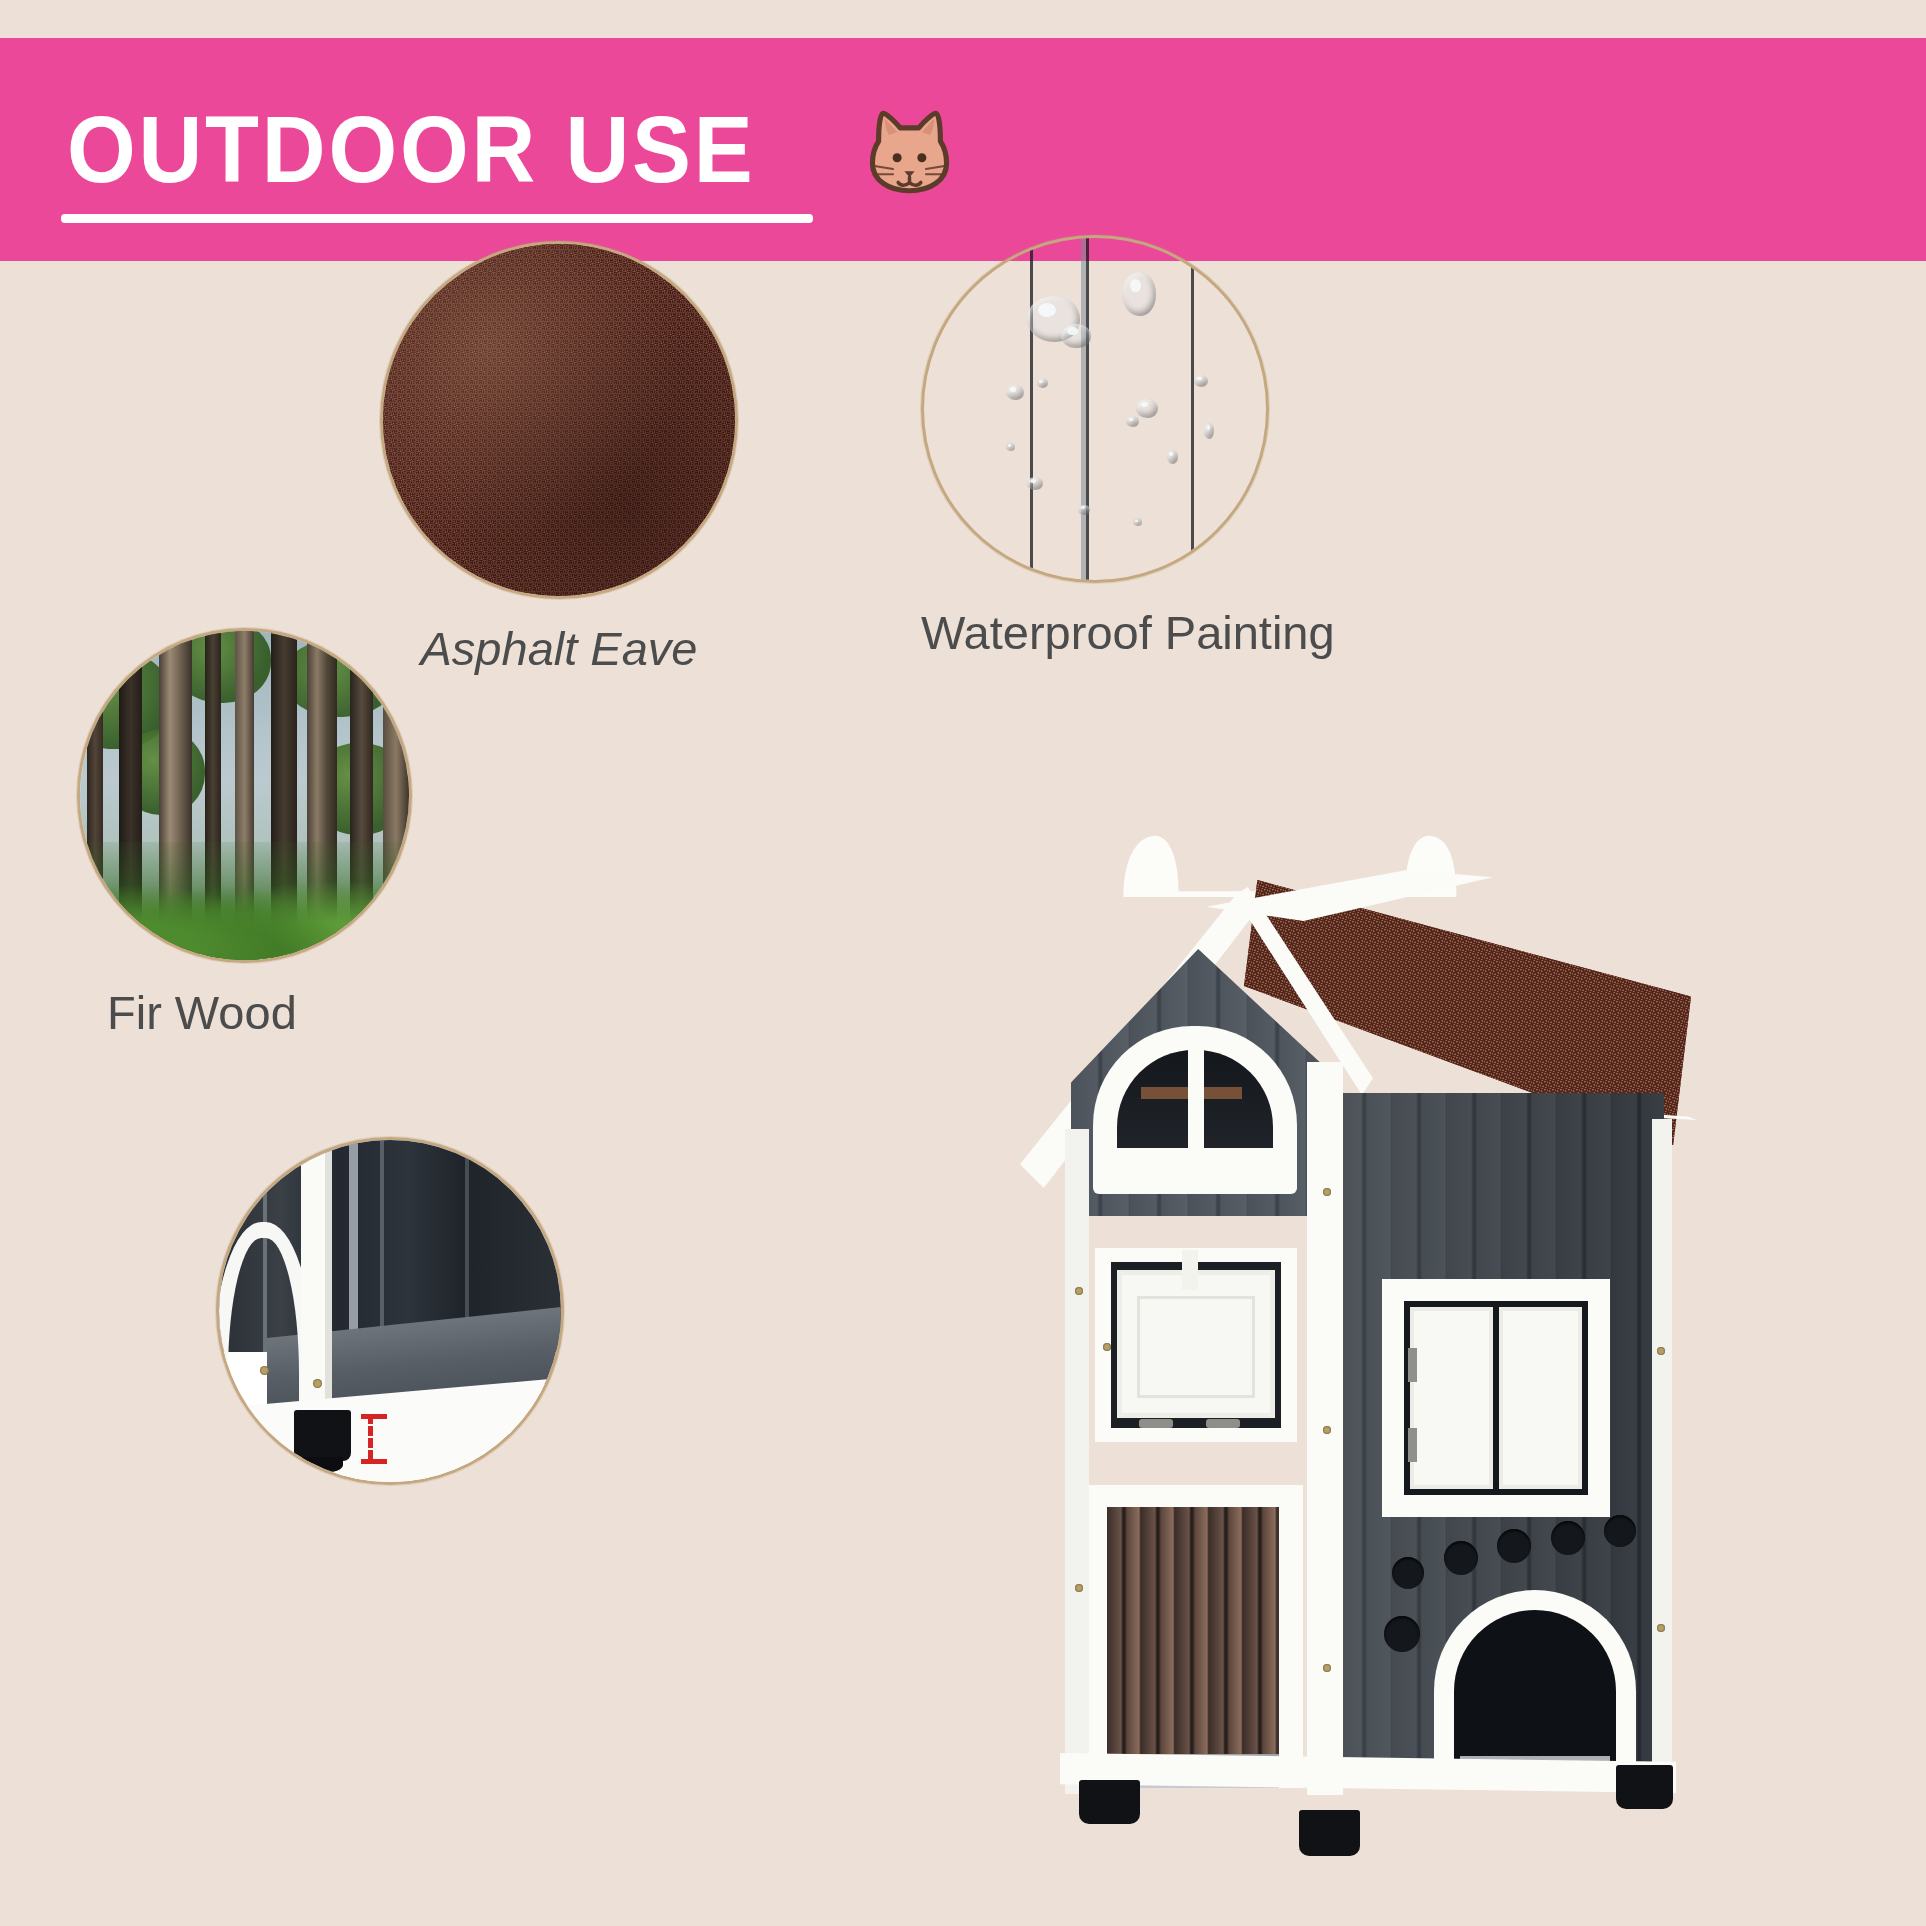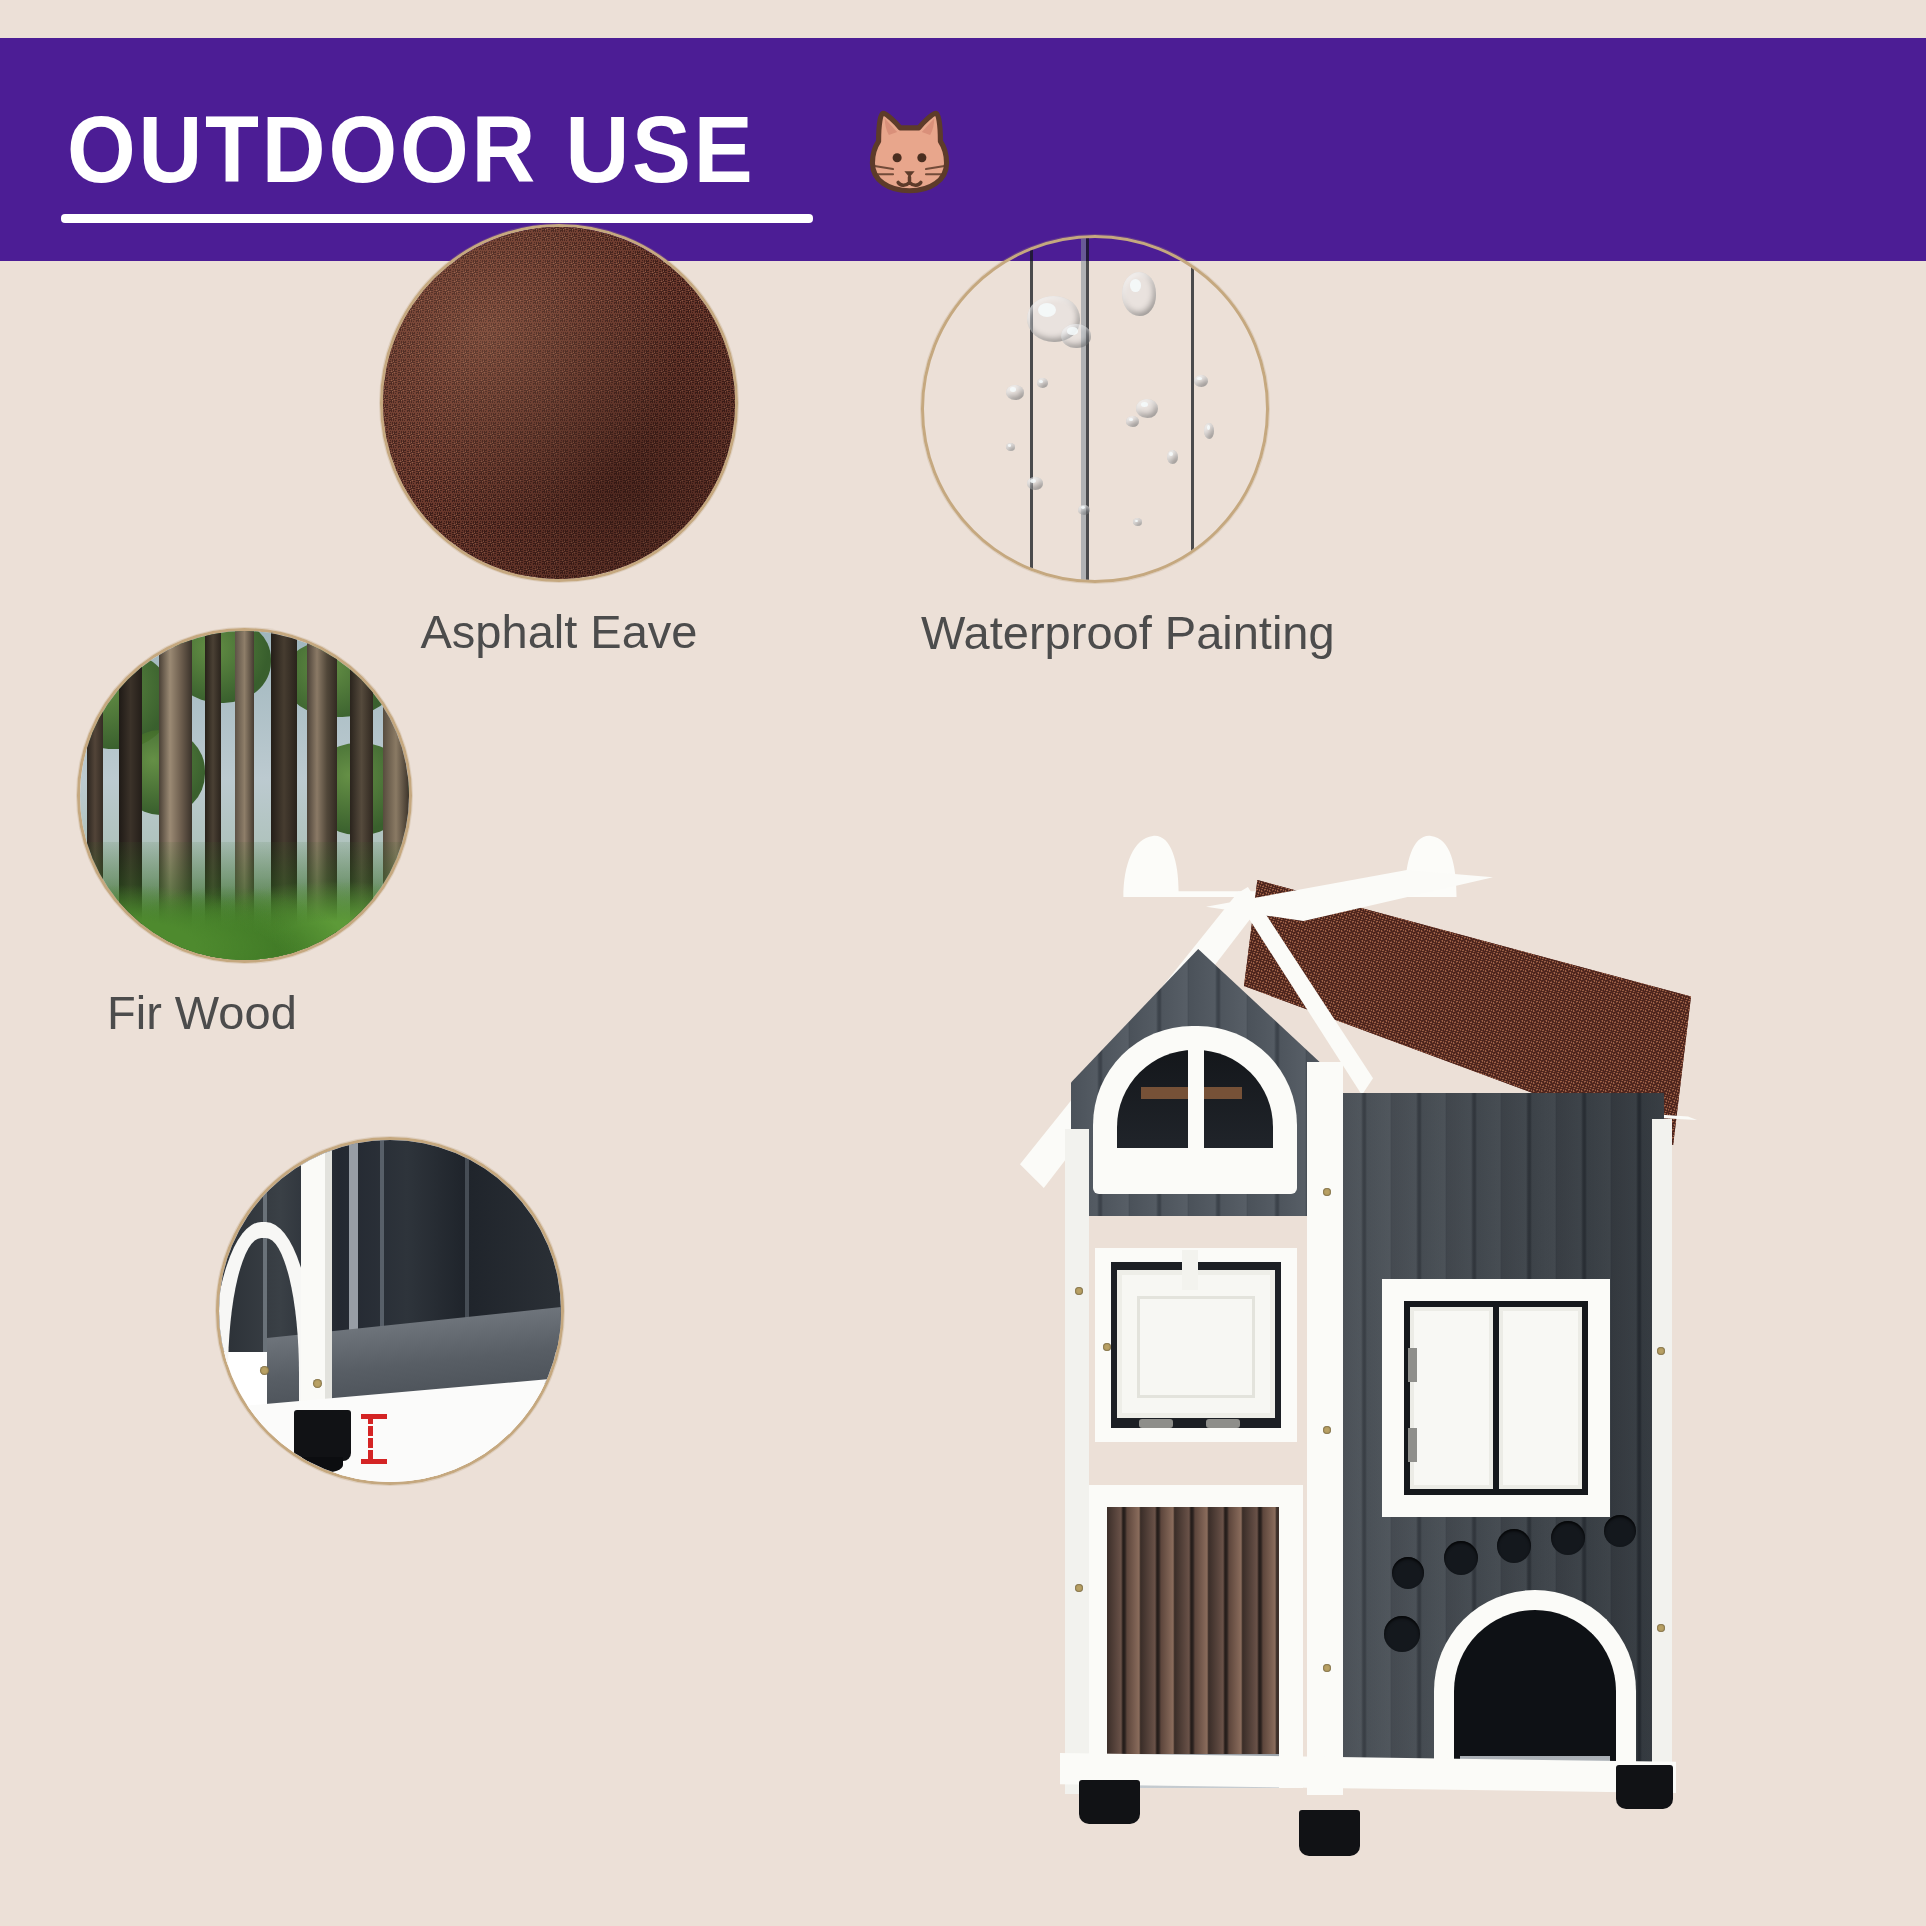--- a/index.html
+++ b/index.html
@@ -9,21 +9,21 @@
     font-family: "Liberation Sans", sans-serif;
     position: relative;
     overflow: hidden;
   }
 
   
   .header-band {
     position: absolute;
     left: 0; top: 38px;
     width: 1927px; height: 223px;
-    background: #4c1d95;
+    background: #ec4899;
     display: flex;
     flex-direction: column;
     justify-content: center;
   }
   .header-row {
     display: flex;
     align-items: center;
     margin-left: 67px;
     height: 119px;
   }
@@ -65,21 +65,21 @@
     font-size: 47px;
     font-weight: 400;
     text-align: center;
     white-space: nowrap;
     margin-top: 22px;
     font-family: "Liberation Sans", sans-serif;
   }
   .feature-label.left { text-align: left; }
 
   
-  #f-asphalt { left: 380px; top: 224px; }
+  #f-asphalt { left: 380px; top: 241px; font-style: italic; }
   #f-asphalt .circle { width: 358px; height: 358px; }
   .asphalt-tex {
     width: 100%; height: 100%;
     background-color: #5d3029;
     background-image:
       radial-gradient(circle at 12% 18%, #8d5a48 0 2px, transparent 2px),
       radial-gradient(circle at 33% 8%,  #b07b62 0 2px, transparent 2px),
       radial-gradient(circle at 58% 22%, #3a1d19 0 3px, transparent 3px),
       radial-gradient(circle at 78% 12%, #9d6a52 0 2px, transparent 2px),
       radial-gradient(circle at 91% 31%, #4a241f 0 3px, transparent 3px),

